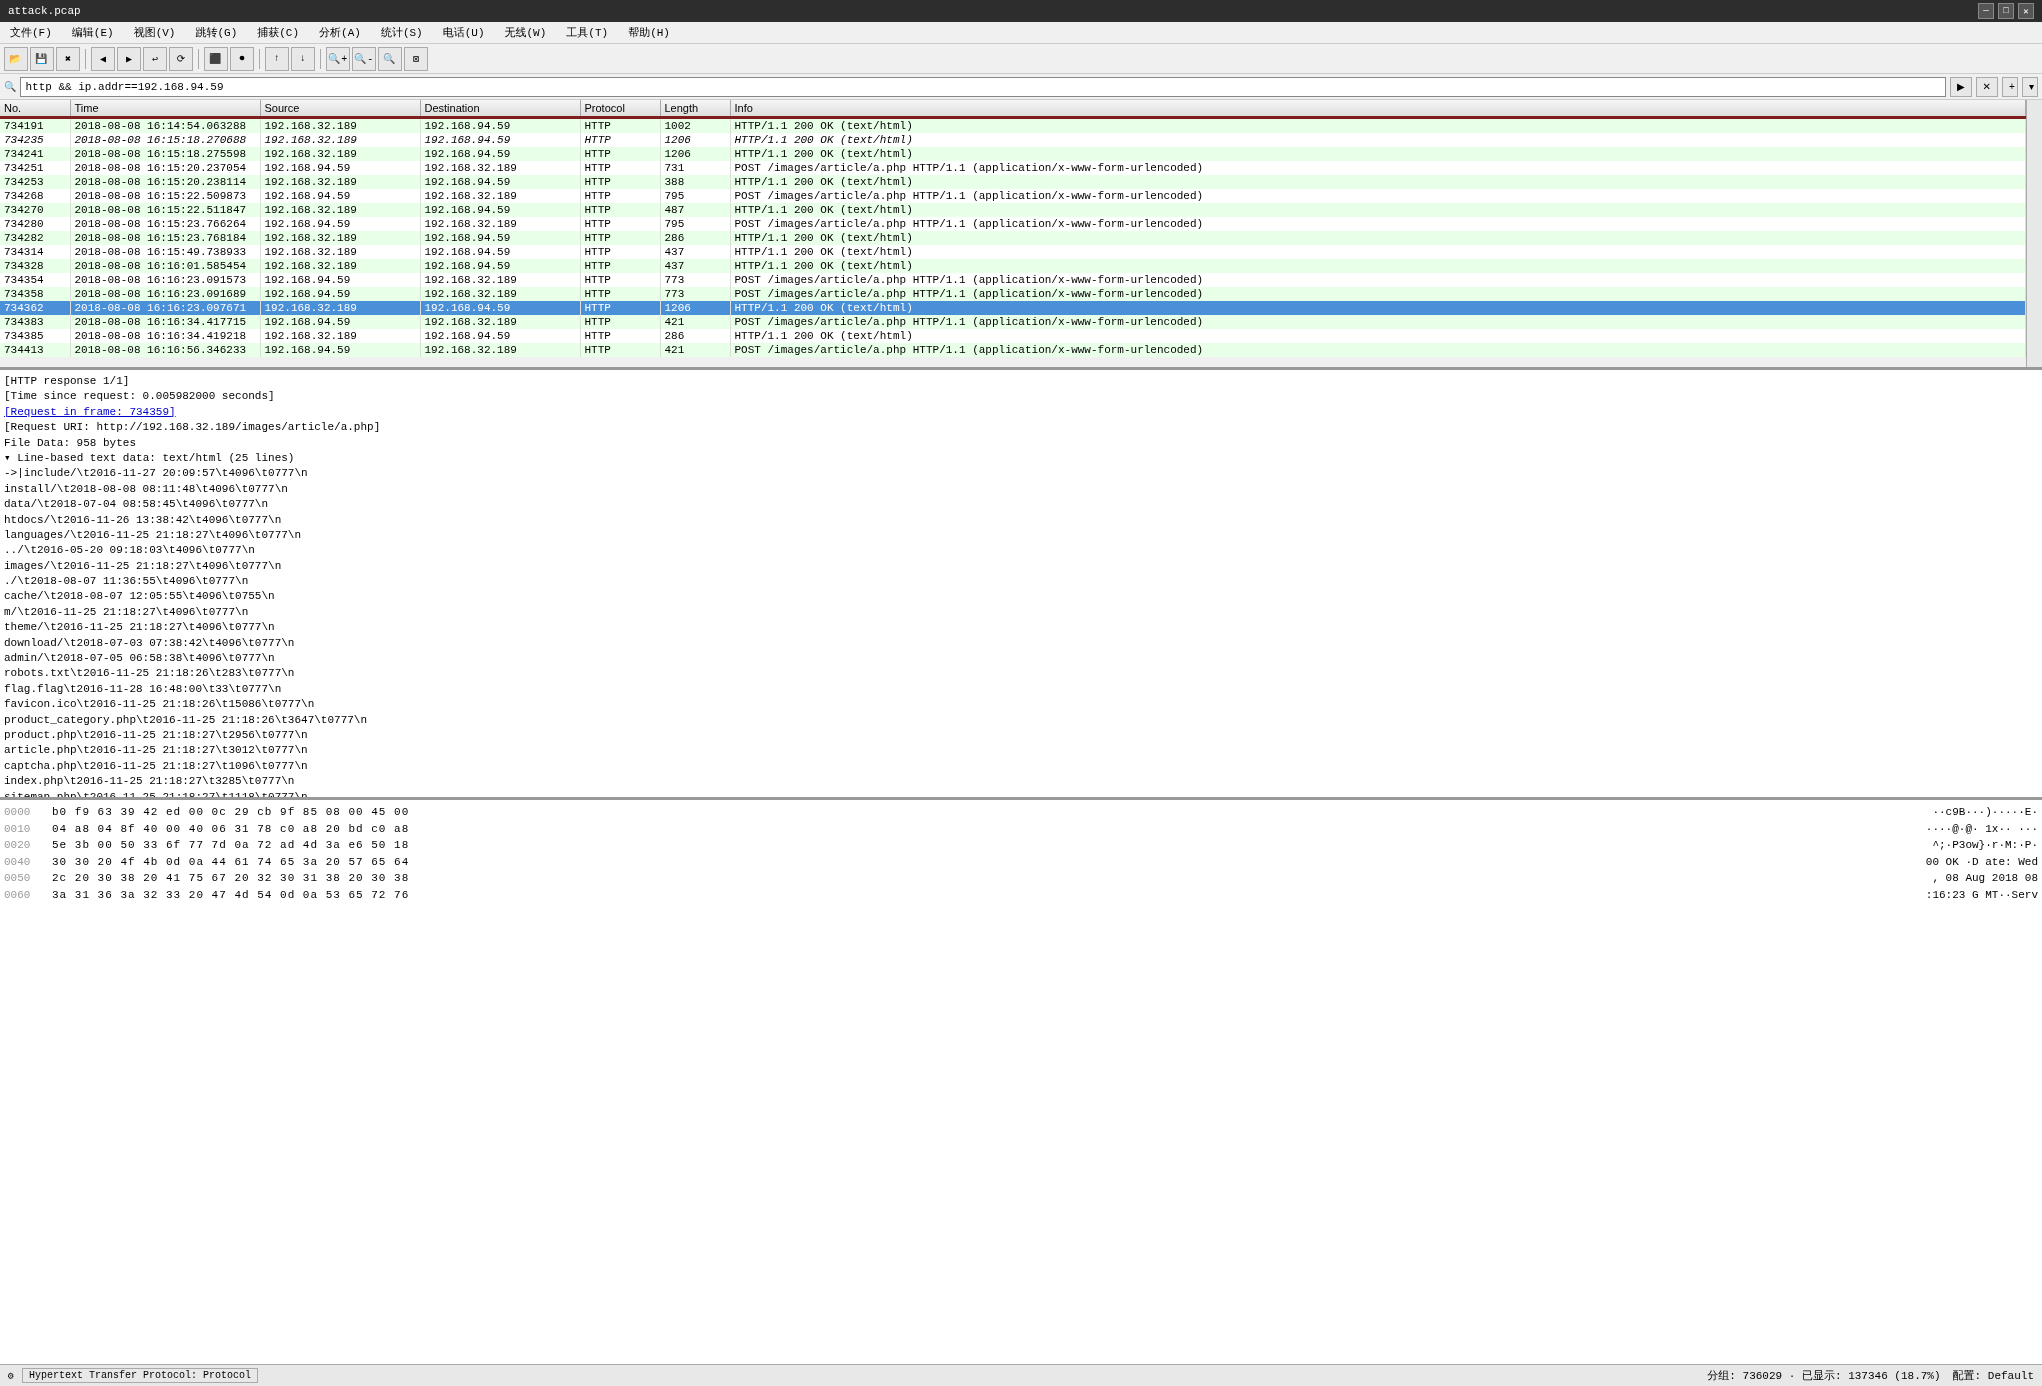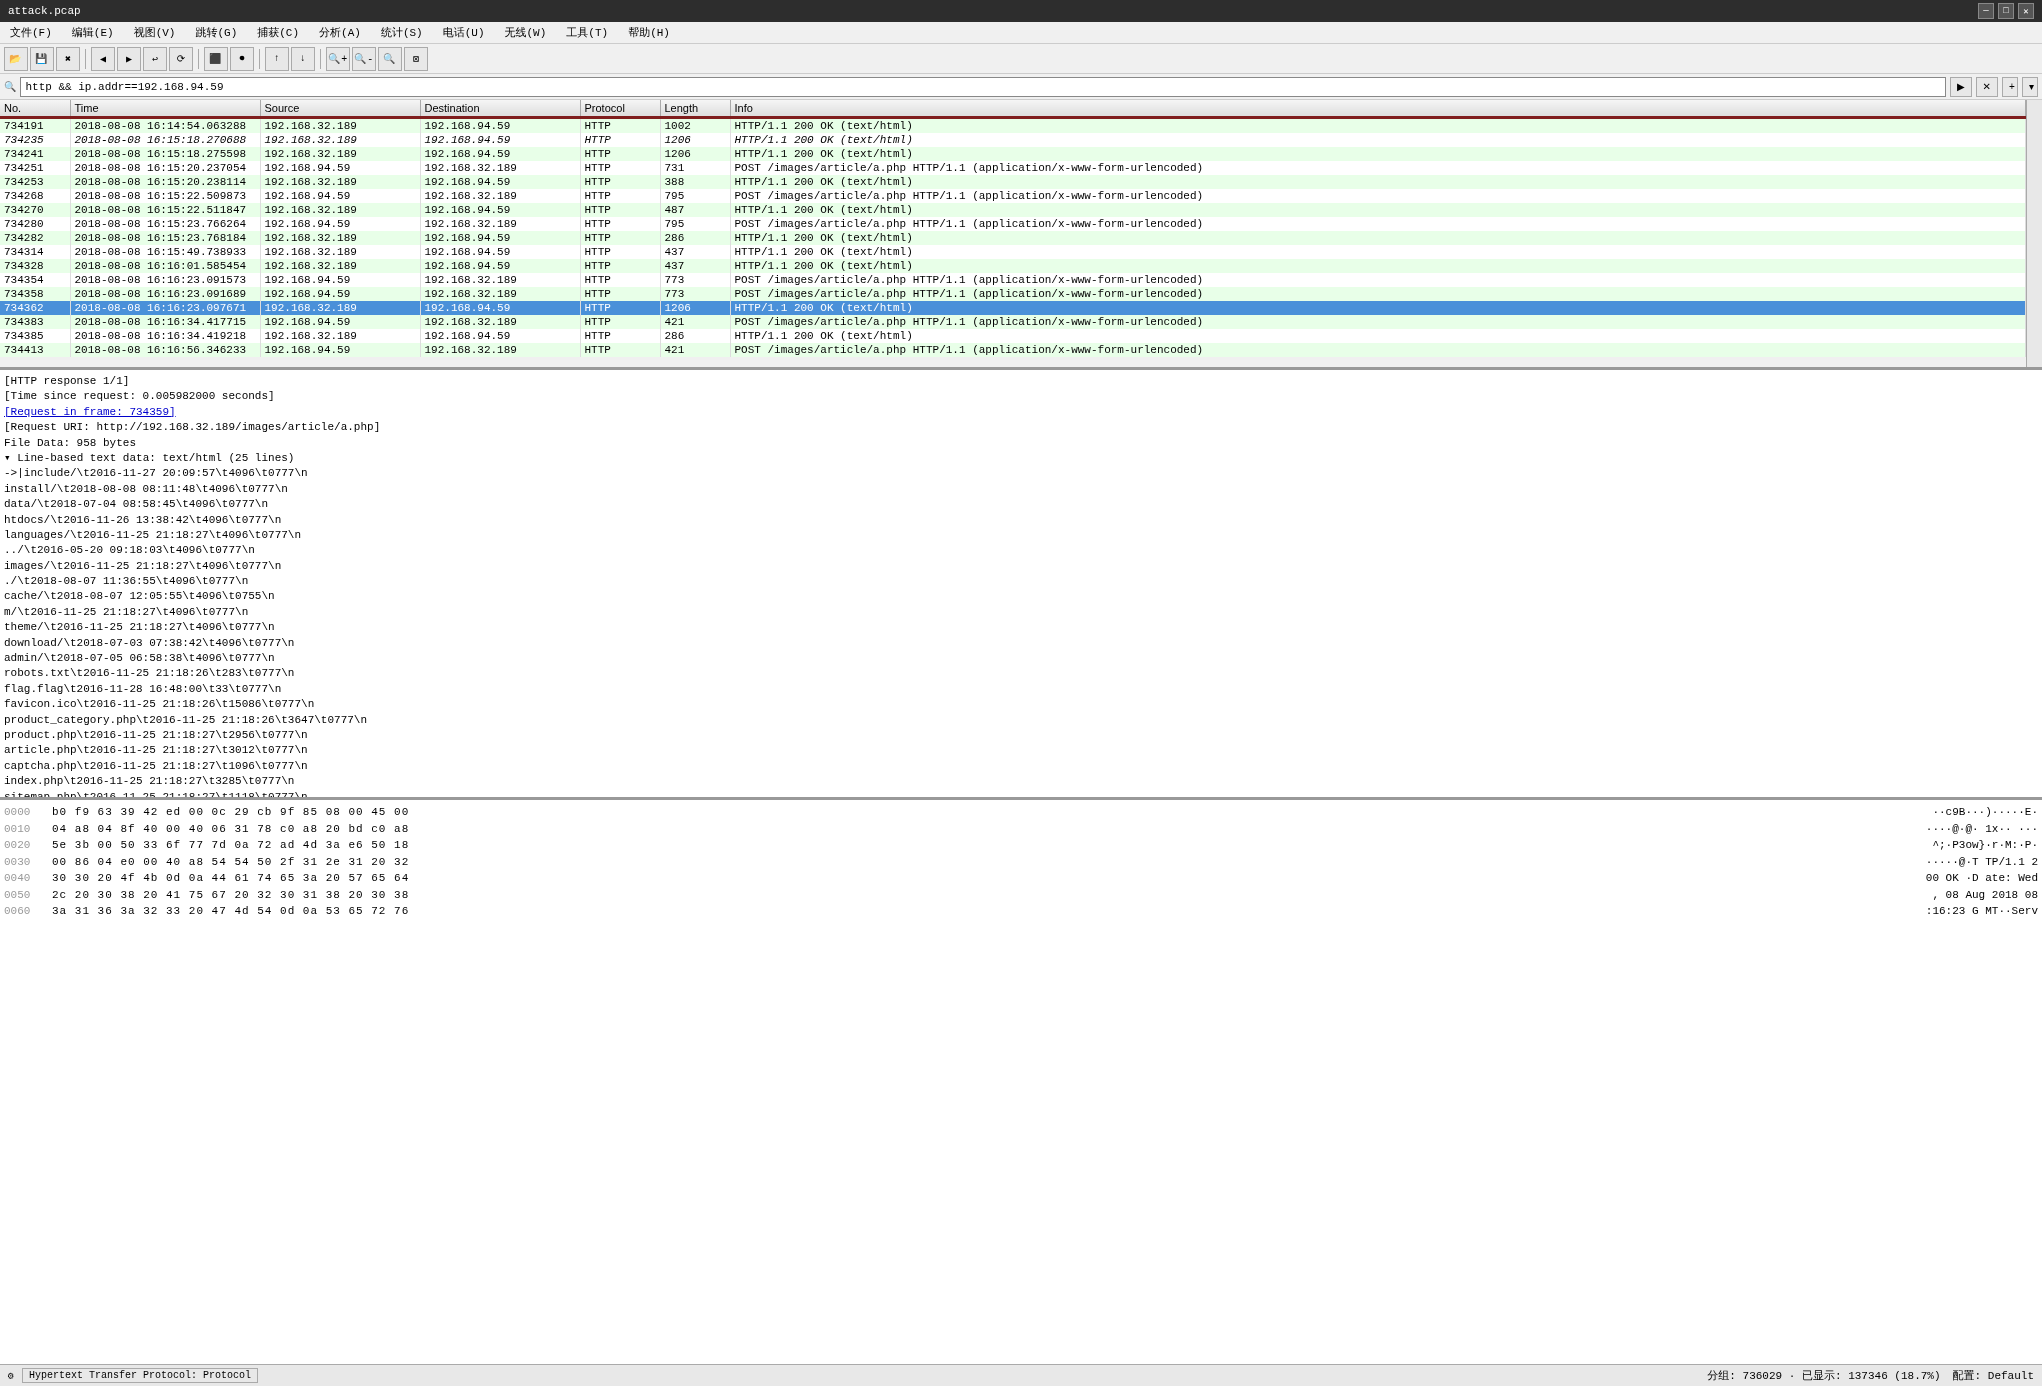--- a/index.html
+++ b/index.html
@@ -518,25 +518,20 @@
           <span class="hex-offset">0010</span>
           <span class="hex-bytes">04 a8 04 8f 40 00 40 06  31 78 c0 a8 20 bd c0 a8</span>
           <span class="hex-ascii">····@·@· 1x·· ···</span>
         </div>
         <div class="hex-row">
           <span class="hex-offset">0020</span>
           <span class="hex-bytes">5e 3b 00 50 33 6f 77 7d  0a 72 ad 4d 3a e6 50 18</span>
           <span class="hex-ascii">^;·P3ow}·r·M:·P·</span>
         </div>
         <div class="hex-row">
-          <span class="hex-offset">0030</span>
-          <span class="hex-bytes">00 86 04 e0 00 40 a8 54  54 50 2f 31 2e 31 20 32</span>
-          <span class="hex-ascii">·····@·T TP/1.1 2</span>
-        </div>
-        <div class="hex-row">
           <span class="hex-offset">0040</span>
           <span class="hex-bytes">30 30 20 4f 4b 0d 0a 44  61 74 65 3a 20 57 65 64</span>
           <span class="hex-ascii">00 OK ·D ate: Wed</span>
         </div>
         <div class="hex-row">
           <span class="hex-offset">0050</span>
           <span class="hex-bytes">2c 20 30 38 20 41 75 67  20 32 30 31 38 20 30 38</span>
           <span class="hex-ascii">, 08 Aug  2018 08</span>
         </div>
         <div class="hex-row">

